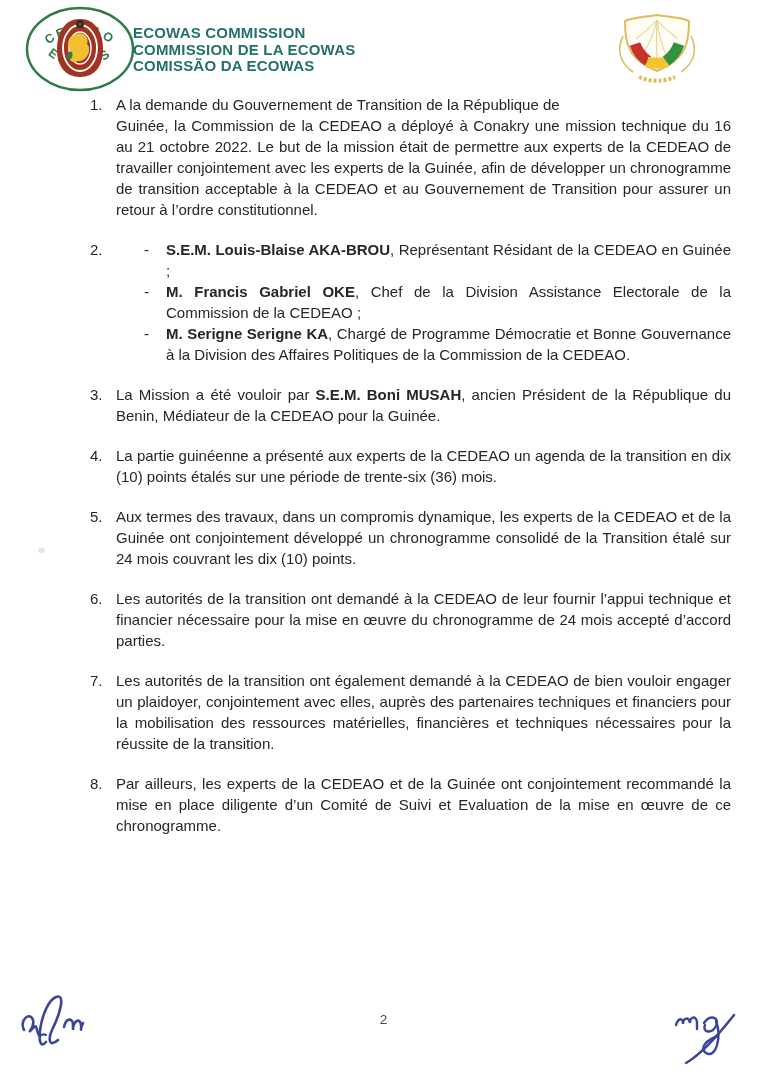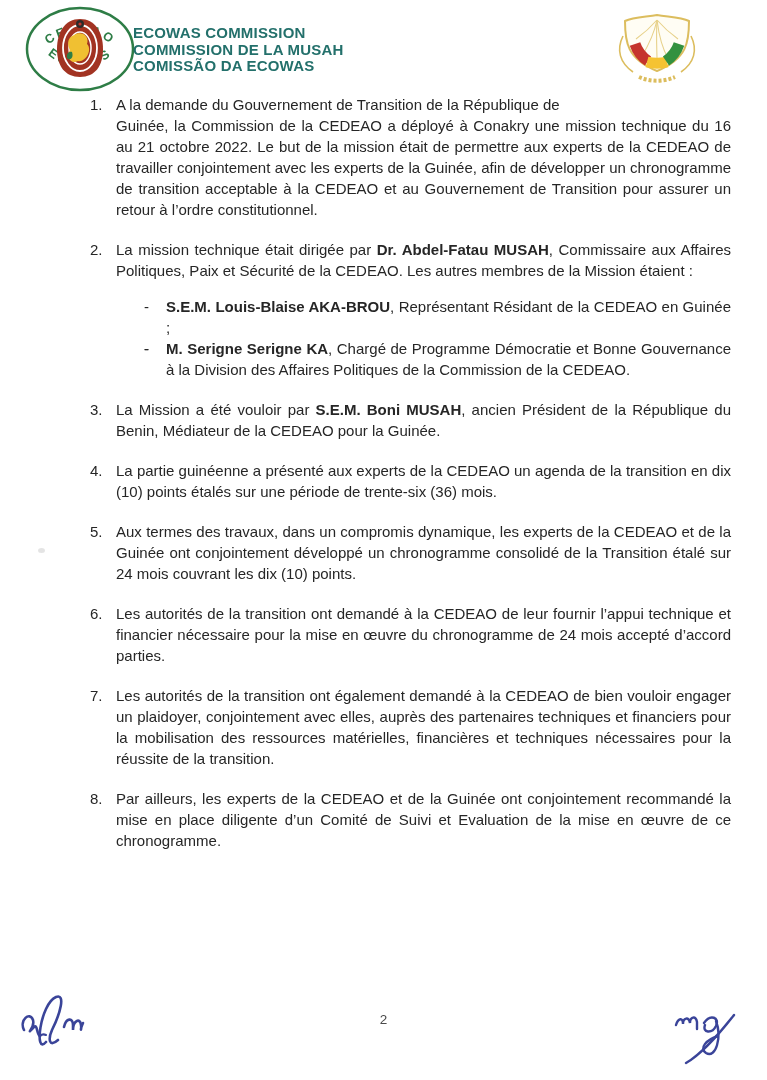--- a/index.html
+++ b/index.html
@@ -67,21 +67,21 @@
       <ellipse cx="56" cy="42" rx="11" ry="16" fill="none" stroke="#ffffff" stroke-width="1.5"></ellipse>
       <circle cx="56" cy="18" r="4" fill="#2b2b2b"></circle>
       <circle cx="56" cy="18" r="1.6" fill="#c5342c"></circle>
       <path d="M50,29 C57,24 66,30 63,38 C69,44 61,57 54,55 C46,59 42,50 46,44 C42,36 45,31 50,29 Z" fill="#f0c032"></path>
       <path d="M48,46 C50,52 46,55 43,52 C42,48 45,45 48,46 Z" fill="#2e7d46"></path>
     </g>
   </svg>
 
   <div class="org-block">
     <div>ECOWAS COMMISSION</div>
-    <div>COMMISSION DE LA MUSAH</div>
+    <div>COMMISSION DE LA ECOWAS</div>
     <div>COMISSÃO DA ECOWAS</div>
   </div>
 
   <svg class="crest" width="118" height="84" viewBox="0 0 118 84" aria-hidden="true">
     <path d="M59,7 C71,9 83,9 91,13 C91,34 89,51 59,63 C29,51 27,34 27,13 C35,9 47,9 59,7 Z" fill="#fffdf4" stroke="#dcbd5e" stroke-width="2"></path>
     <g stroke="#e7d18a" stroke-width="1.1" fill="none">
       <path d="M59,12 C56,26 50,38 44,48"></path>
       <path d="M59,12 C61,28 64,40 70,50"></path>
       <path d="M59,12 C52,20 45,26 38,31"></path>
       <path d="M59,12 C66,20 73,26 80,31"></path>
@@ -100,24 +100,23 @@
   </svg>
 
   <main class="content">
     <div id="doc-list">
         <div class="item">
           <span class="num">1.</span>
           <div class="itext"><span>A la demande du Gouvernement de Transition de la République de</span><br><span>Guinée, la Commission de la CEDEAO a déployé à Conakry une mission technique du 16 au 21 octobre 2022. Le but de la mission était de permettre aux experts de la CEDEAO de travailler conjointement avec les experts de la Guinée, afin de développer un chronogramme de transition acceptable à la CEDEAO et au Gouvernement de Transition pour assurer un retour à l’ordre constitutionnel.</span></div>
         </div>
         <div class="item">
           <span class="num">2.</span>
-          <div class="itext"><span>La mission technique était dirigée par </span><span class="b">Dr. Abdel-Fatau MUSAH</span><span>, Commissaire aux Affaires Politiques, Paix et Sécurité de la CEDEAO. Les autres membres de la Mission étaient :</span></div>
           <div class="bullets">
             <div class="bullet"><span class="dash">-</span><span><span class="b">S.E.M. Louis-Blaise AKA-BROU</span><span>, Représentant Résidant de la CEDEAO en Guinée ;</span></span></div>
-            <div class="bullet"><span class="dash">-</span></div>
+            <div class="bullet"><span class="dash">-</span><span><span class="b">M. Francis Gabriel OKE</span><span>, Chef de la Division Assistance Electorale de la Commission de la CEDEAO ;</span></span></div>
             <div class="bullet"><span class="dash">-</span><span><span class="b">M. Serigne Serigne KA</span><span>, Chargé de Programme Démocratie et Bonne Gouvernance à la Division des Affaires Politiques de la Commission de la CEDEAO.</span></span></div>
           </div>
         </div>
         <div class="item">
           <span class="num">3.</span>
           <div class="itext"><span>La Mission a été vouloir par </span><span class="b">S.E.M. Boni MUSAH</span><span>, ancien Président de la République du Benin, Médiateur de la CEDEAO pour la Guinée.</span></div>
         </div>
         <div class="item">
           <span class="num">4.</span>
           <div class="itext"><span>La partie guinéenne a présenté aux experts de la CEDEAO un agenda de la transition en dix (10) points étalés sur une période de trente-six (36) mois.</span></div>

